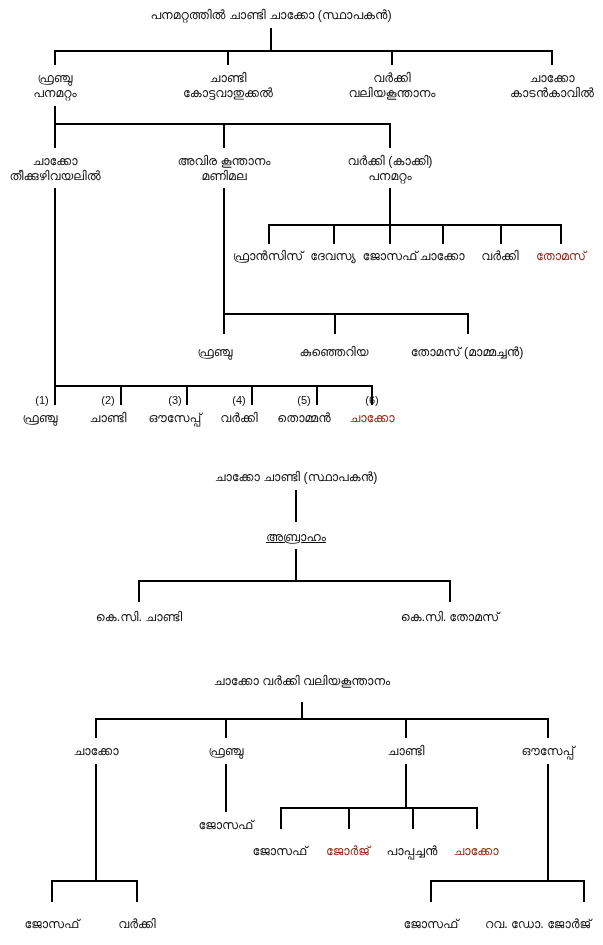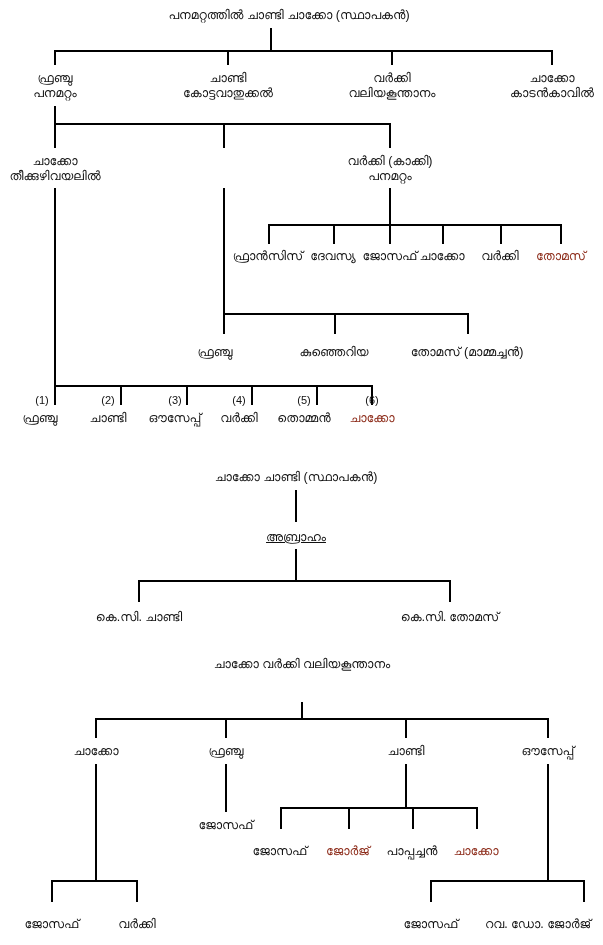--- a/index.html
+++ b/index.html
@@ -38,21 +38,21 @@
     background:#000000;
   }
   .h{height:2px;}
   .v{width:2px;}
 </style>
 </head>
 <body>
 
 <div id="page">
 
-  <div class="node" style="left:289px;top:8px;">
+  <div class="node" style="left:271px;top:8px;">
     <span>പനമറ്റത്തിൽ ചാണ്ടി ചാക്കോ (സ്ഥാപകൻ)</span>
   </div>
   <div class="v" style="left:270px;top:28px;height:23px;"></div>
   <div class="h" style="left:54px;top:50px;width:499px;"></div>
   <div class="v" style="left:54px;top:50px;height:15px;"></div>
   <div class="v" style="left:227px;top:50px;height:15px;"></div>
   <div class="v" style="left:391px;top:50px;height:15px;"></div>
   <div class="v" style="left:551px;top:50px;height:15px;"></div>
 
   <div class="node" style="left:55px;top:71px;">
@@ -74,20 +74,24 @@
 
   <div class="v" style="left:54px;top:106px;height:18px;"></div>
   <div class="h" style="left:54px;top:123px;width:337px;"></div>
   <div class="v" style="left:54px;top:123px;height:25px;"></div>
   <div class="v" style="left:223px;top:123px;height:25px;"></div>
   <div class="v" style="left:389px;top:123px;height:25px;"></div>
 
   <div class="node" style="left:55px;top:154px;">
     <span class="l2">ചാക്കോ</span>
     <span class="l2">തീക്കുഴിവയലിൽ</span>
+  </div>
+  <div class="node" style="left:224px;top:154px;">
+    <span class="l2">അവിര കൂന്താനം</span>
+    <span class="l2">മണിമല</span>
   </div>
   <div class="node" style="left:390px;top:154px;">
     <span class="l2">വർക്കി (കാക്കി)</span>
     <span class="l2">പനമറ്റം</span>
   </div>
 
   <div class="v" style="left:389px;top:188px;height:37px;"></div>
   <div class="h" style="left:268px;top:224px;width:293px;"></div>
   <div class="v" style="left:268px;top:224px;height:20px;"></div>
   <div class="v" style="left:333px;top:224px;height:20px;"></div>
@@ -192,21 +196,21 @@
   <div class="v" style="left:138px;top:580px;height:22px;"></div>
   <div class="v" style="left:449px;top:580px;height:22px;"></div>
 
   <div class="node" style="left:139px;top:610px;text-align:right;">
     <span>കെ.സി. ചാണ്ടി</span>
   </div>
   <div class="node" style="left:450px;top:610px;font-family:Liberation Serif, serif;">
     <span>കെ.സി. തോമസ്</span>
   </div>
 
-  <div class="node" style="left:302px;top:657px;">
+  <div class="node" style="left:302px;top:674px;">
     <span>ചാക്കോ വർക്കി വലിയകൂന്താനം</span>
   </div>
   <div class="v" style="left:301px;top:702px;height:17px;"></div>
   <div class="h" style="left:95px;top:718px;width:454px;"></div>
   <div class="v" style="left:95px;top:718px;height:20px;"></div>
   <div class="v" style="left:225px;top:718px;height:20px;"></div>
   <div class="v" style="left:405px;top:718px;height:20px;"></div>
   <div class="v" style="left:547px;top:718px;height:20px;"></div>
 
   <div class="node" style="left:96px;top:744px;">

